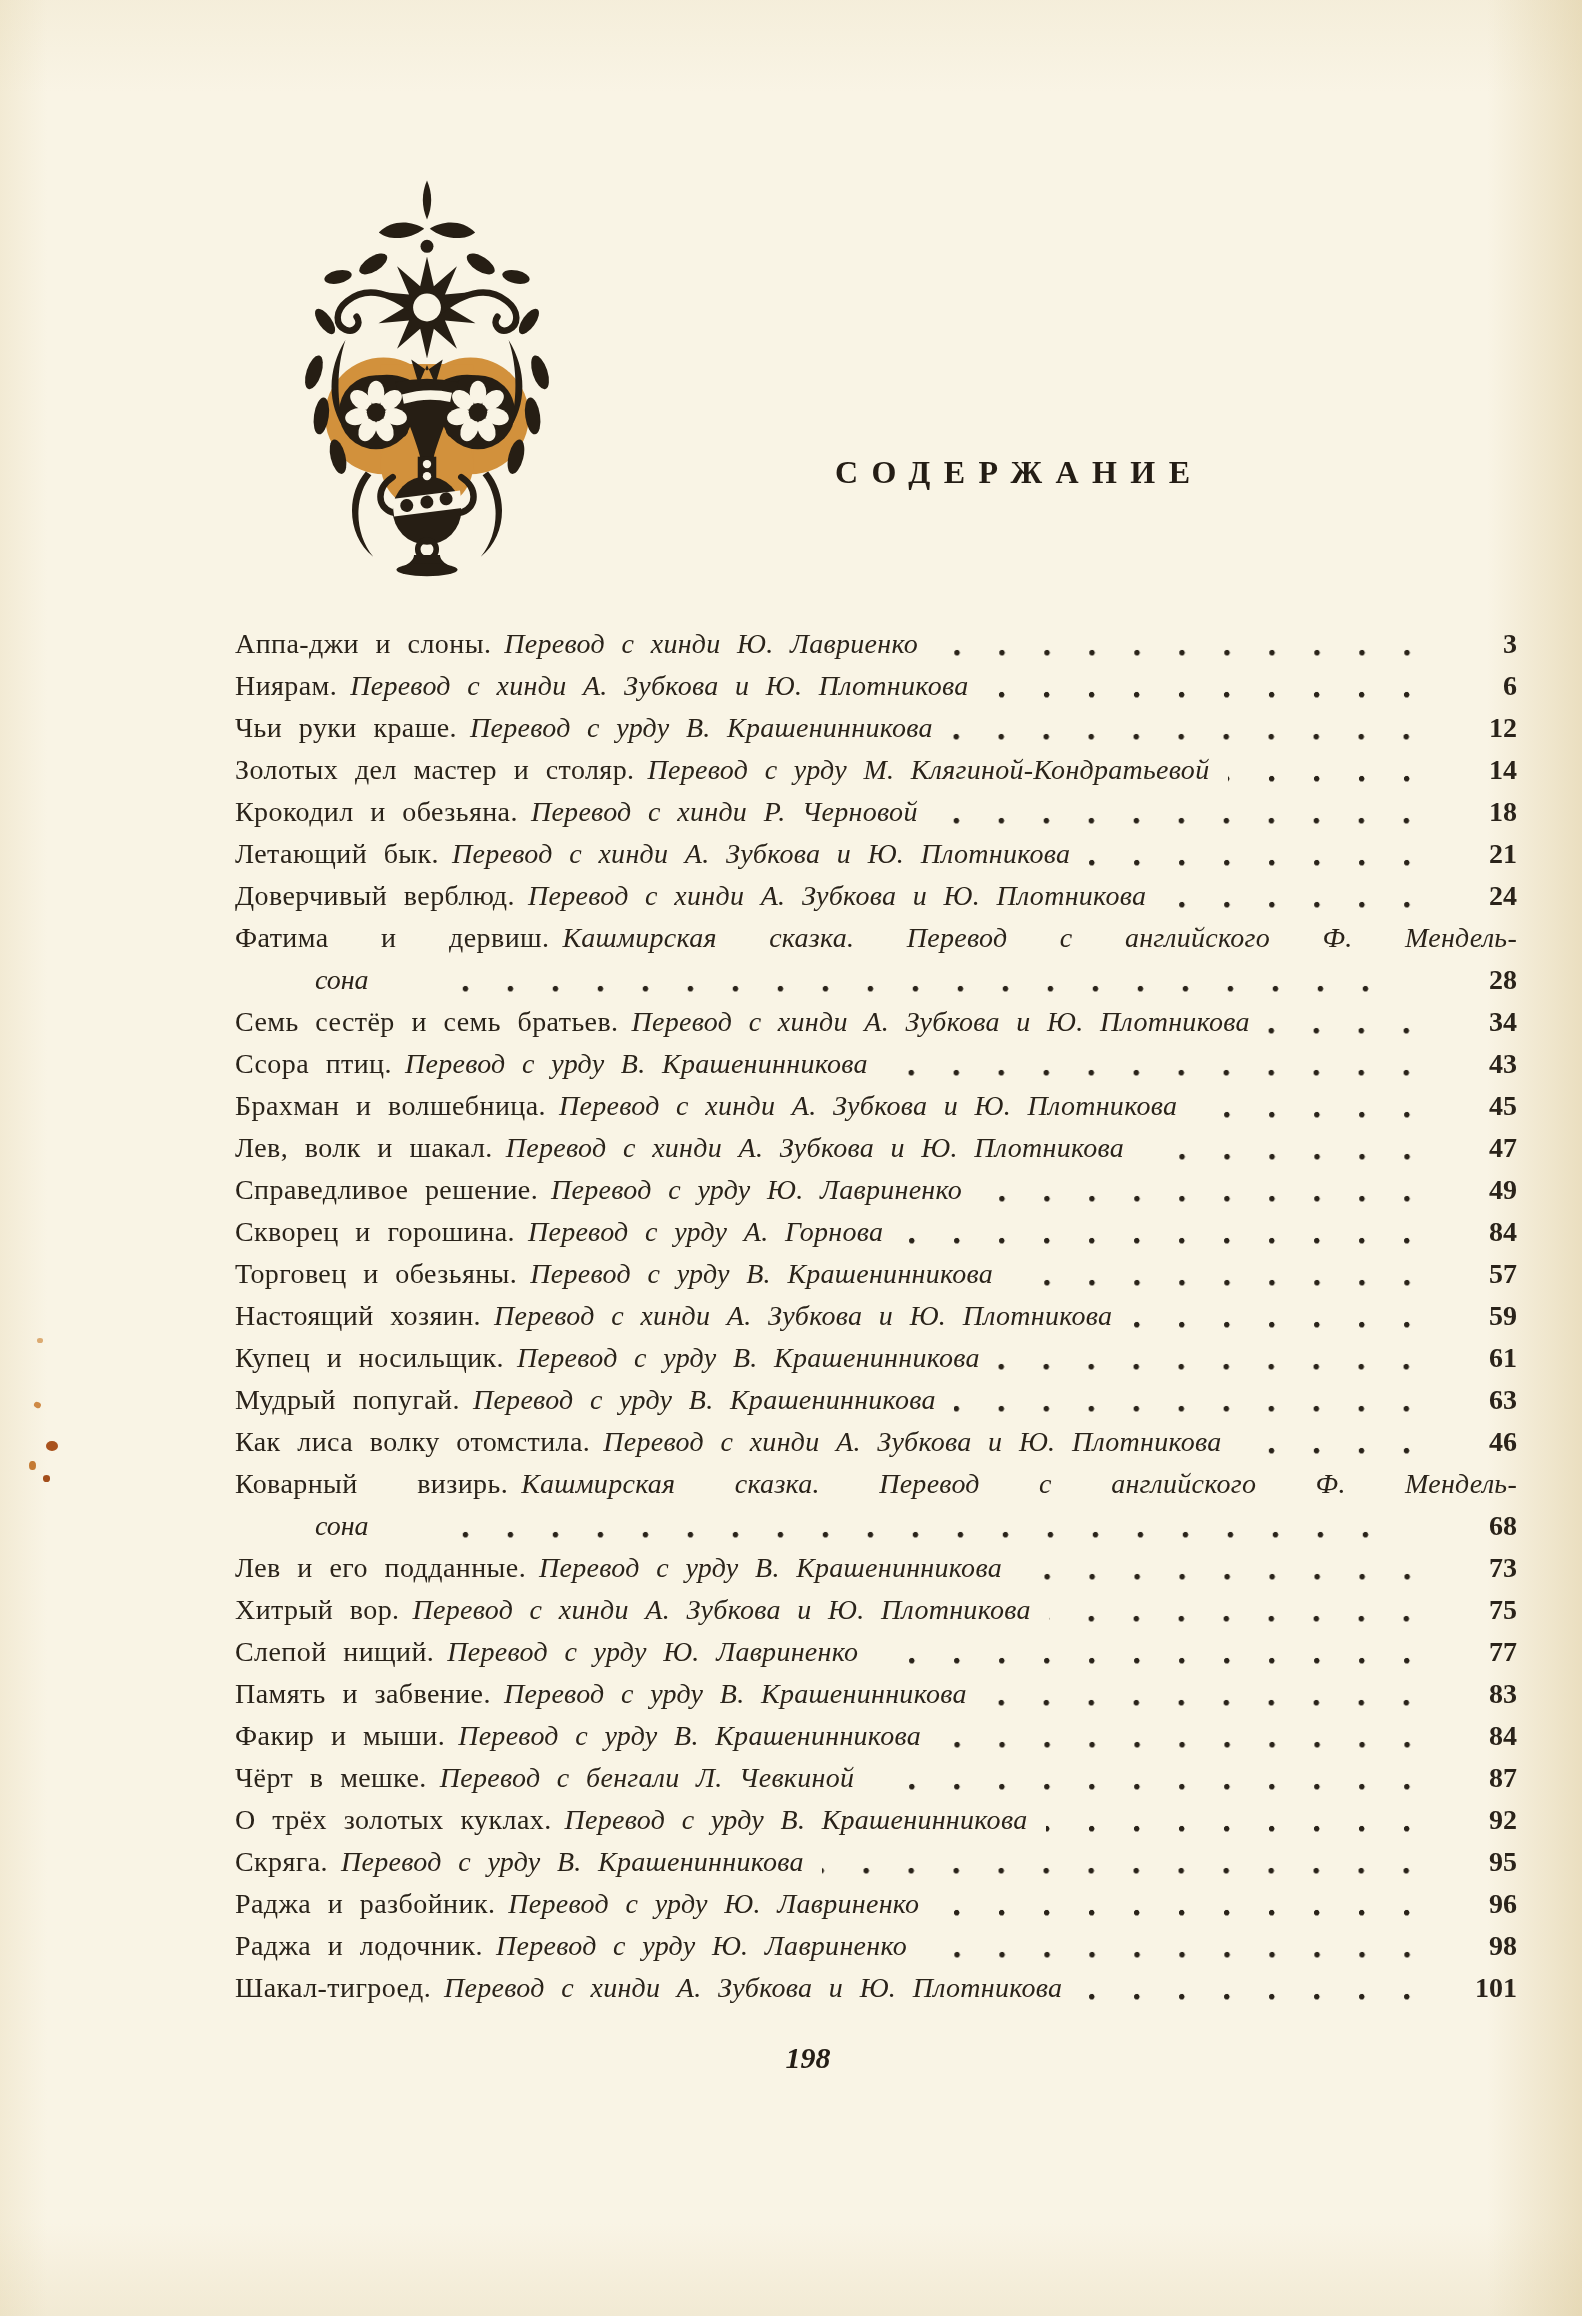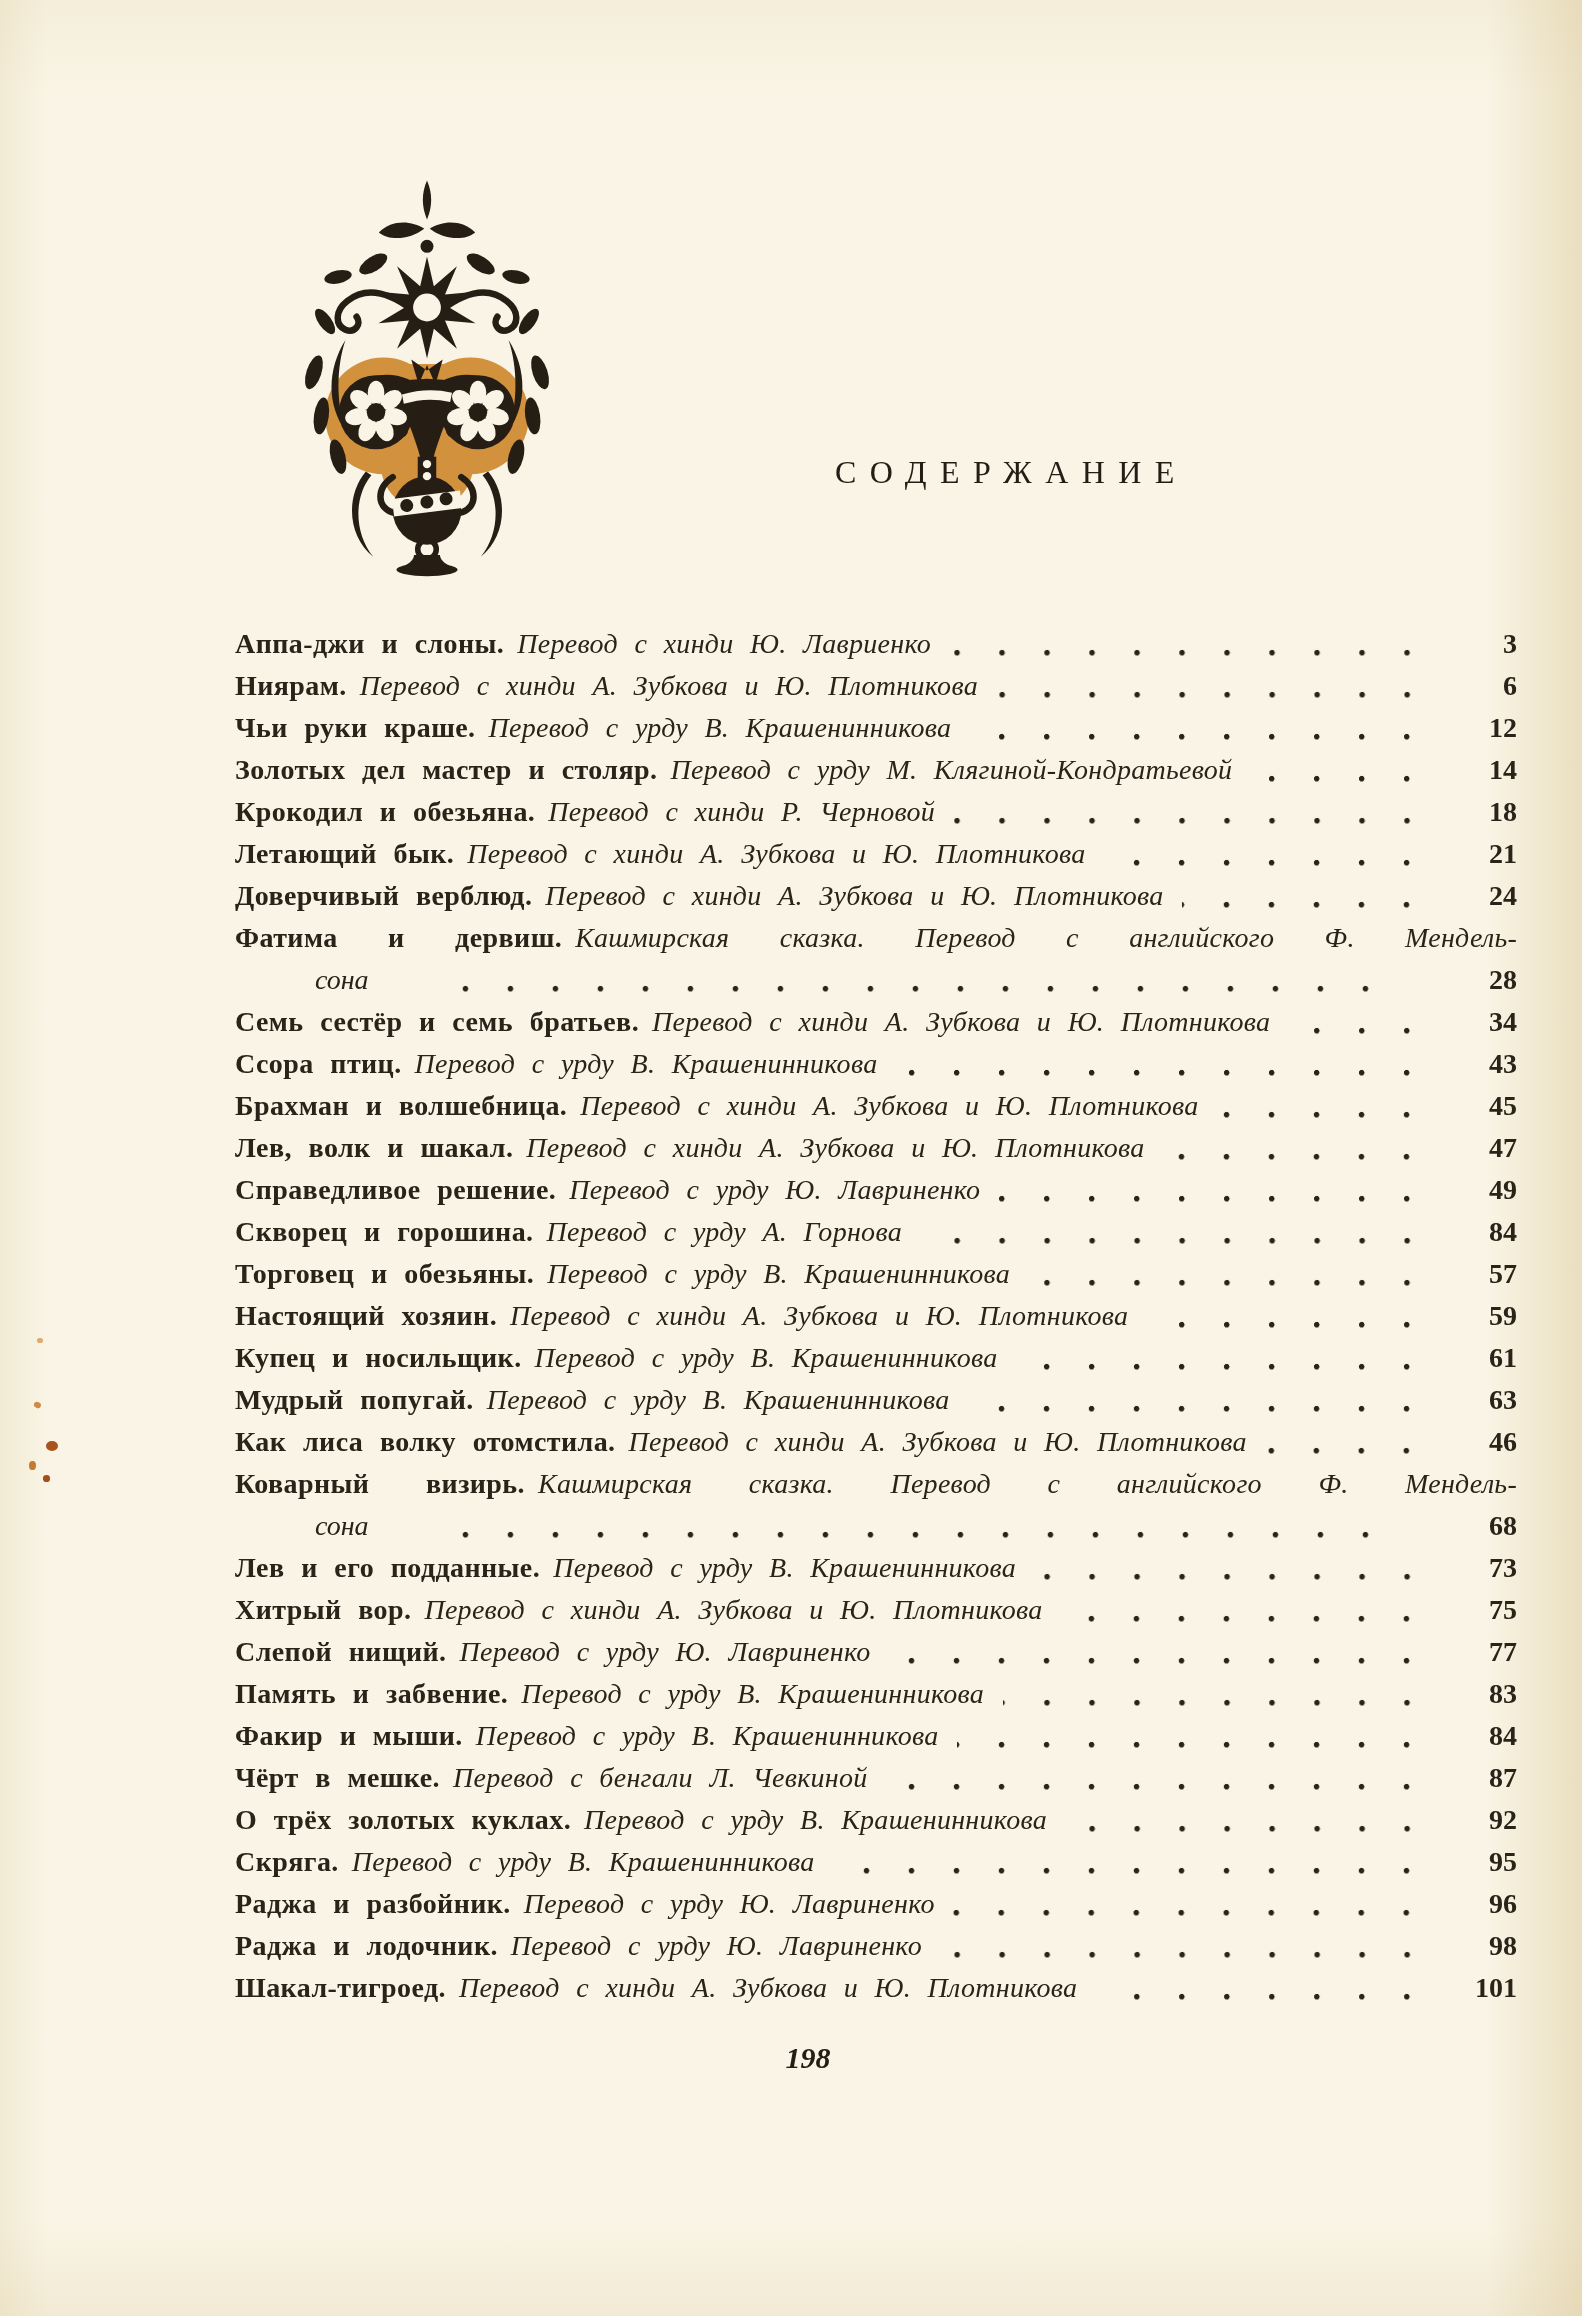--- a/index.html
+++ b/index.html
@@ -26,21 +26,21 @@
     width: 278px;
     height: 408px;
   }
 
   .title {
     position: absolute;
     left: 835px;
     top: 454px;
     margin: 0;
     font-size: 32px;
-    font-weight: 400;
+    font-weight: 700;
     letter-spacing: 0.42em;
     color: #241d15;
     white-space: nowrap;
   }
 
   .toc {
     position: absolute;
     left: 235px;
     top: 623px;
     width: 1282px;
@@ -49,21 +49,21 @@
   .toc-line {
     line-height: 42px;
     height: 42px;
     font-size: 28px;
     word-spacing: 0.33em;
   }
   .toc-line-flex { display: flex; align-items: baseline; }
   .toc-line-justify { text-align: justify; text-align-last: justify; }
   .toc-line-indent { padding-left: 80px; gap: 41px; }
 
-  .t-title { font-weight: 700; letter-spacing: 0.015em; white-space: nowrap; }
+  .t-title { font-weight: 400; letter-spacing: 0.015em; white-space: nowrap; }
   .toc-line-justify .t-title { white-space: normal; }
   .t-credit { font-style: italic; margin-left: 13px; letter-spacing: 0.01em; white-space: nowrap; }
   .toc-line-justify .t-credit { white-space: normal; }
   .t-cont { font-style: italic; font-weight: 400; white-space: nowrap; }
 
   .leader {
     flex: 1 1 auto;
     min-width: 0;
     height: 7.4px;
     align-self: flex-end;

